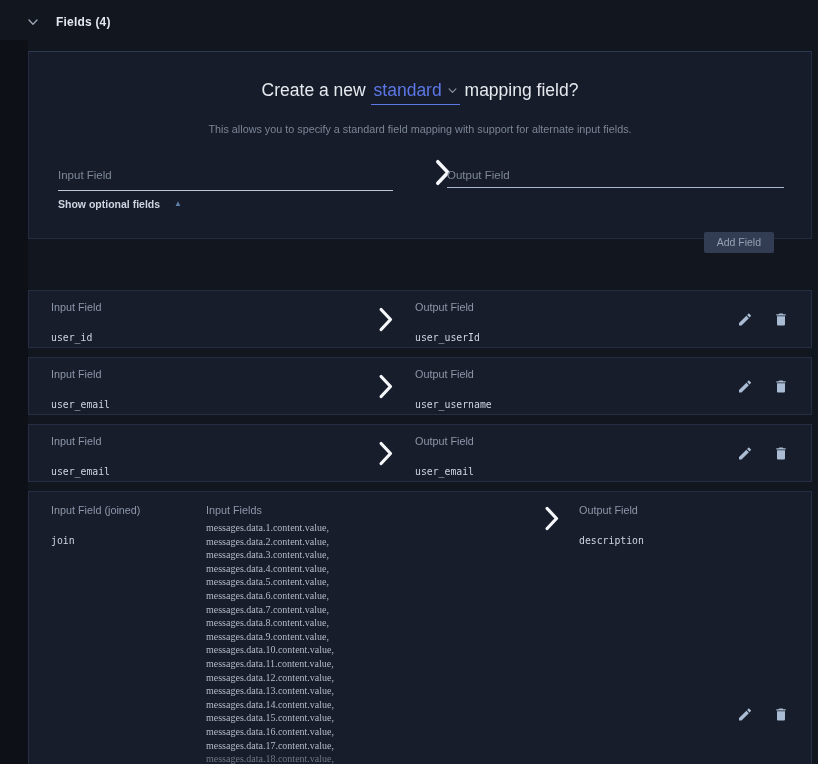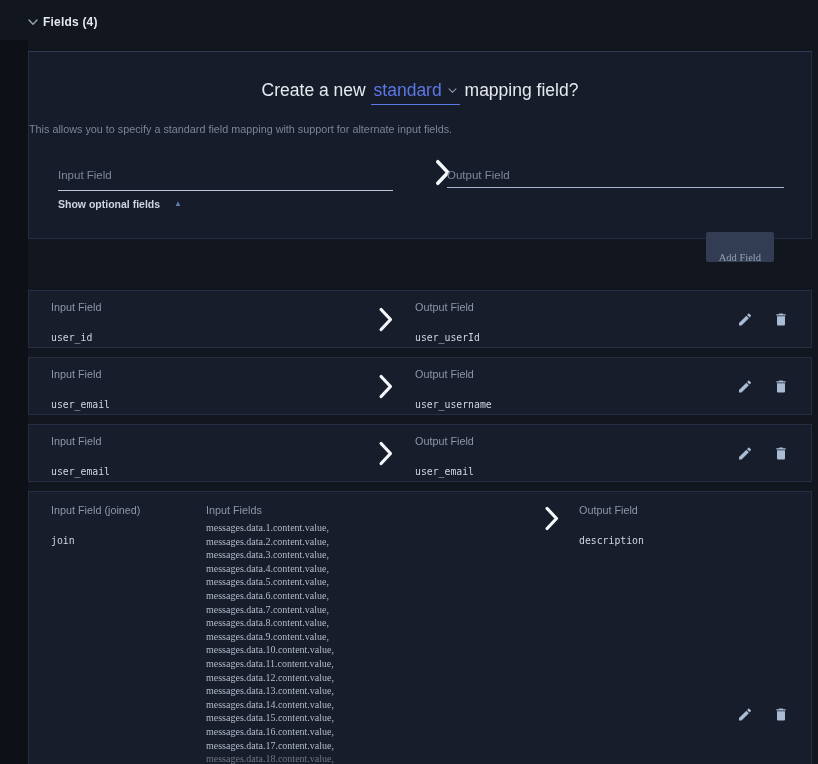--- a/index.html
+++ b/index.html
@@ -6,58 +6,58 @@
   html,body { background:#0d1117; }
   .page {
     position:relative; width:818px; height:764px; overflow:hidden;
     background:#11161f;
     font-family:"Liberation Sans", sans-serif;
     -webkit-font-smoothing:antialiased;
   }
   .left-strip { position:absolute; left:0; top:40px; width:28px; height:724px; background:#0d1117; }
 
   
-  .fields-header { position:absolute; left:28px; top:15px; display:flex; align-items:center; gap:5px; cursor:pointer; }
+  .fields-header { position:absolute; left:28px; top:15px; display:flex; align-items:center; gap:18px; cursor:pointer; }
   .fields-header .chev { width:10px; height:7px; display:block; }
   .fields-header .label { font-size:12px; font-weight:700; color:#e3e7ee; letter-spacing:.2px; }
 
   
   .create-panel {
     position:absolute; left:28px; top:51px; width:784px; height:188px;
     background:#161c2a;
     border:1px solid #232c40; border-top:1px solid #2e3a54;
   }
   .cp-title { position:absolute; top:26px; left:0; width:100%; text-align:center;
     font-size:17.5px; color:#e6e9ee; font-weight:400; }
   .type-select { color:#5c77e6; border-bottom:1.5px solid #5c77e6; padding:0 3px 4px 3px; cursor:pointer; white-space:nowrap; }
   .type-select .chev-sm { margin-left:6px; display:inline-block; vertical-align:2px; }
-  .cp-subtitle { position:absolute; top:71px; left:0; width:100%; text-align:left;
+  .cp-subtitle { position:absolute; top:71px; left:0; width:100%; text-align:center;
     font-size:10.8px; color:#7b8596; }
 
   .field-group { position:absolute; top:117px; }
   .field-group.input-g  { left:29px;  width:335px; }
   .field-group.output-g { left:418px; width:337px; }
   .underline-input {
     display:block; width:100%; background:transparent; border:none; outline:none;
     border-bottom:1px solid #bdc6d4; padding:0 0 9px 0;
     font-size:11.5px; color:#e6e9ee; font-family:"Liberation Sans", sans-serif;
   }
   .underline-input::placeholder { color:#7e8899; opacity:1; }
   .output-g .underline-input { border-bottom-color:#aab6d4; padding-bottom:6px; }
 
   .cp-arrow { position:absolute; left:405px; top:107px; }
 
   .show-optional { position:absolute; left:29px; top:146px; display:flex; align-items:center; gap:14px; cursor:pointer; }
   .show-optional .txt { font-size:10.5px; font-weight:700; color:#cfd5de; }
   .tri-up { font-size:8px; color:#5d80a8; line-height:1; }
 
   .add-field-btn {
-    position:absolute; right:37px; top:180px; height:21px; padding:15px 13px;
+    position:absolute; right:37px; top:180px; height:21px; padding:0 13px;
     background:#323d53; color:#97a0b2; border:none; border-radius:2px;
-    font-size:10.5px; font-family:Liberation Serif, serif; line-height:21px; cursor:pointer;
+    font-size:10.5px; font-family:Liberation Sans, sans-serif; line-height:21px; cursor:pointer;
   }
 
   
   .map-row {
     position:absolute; left:28px; width:784px; height:58px;
     background:#171d2b; border:1px solid #252e42;
   }
   .row-1 { top:290px; }
   .row-2 { top:357px; }
   .row-3 { top:424px; }

